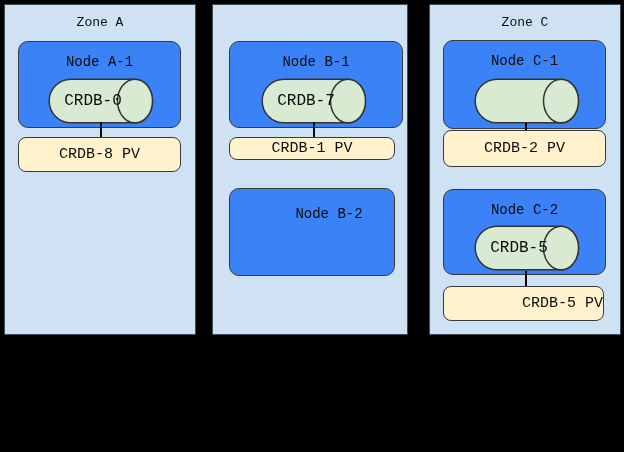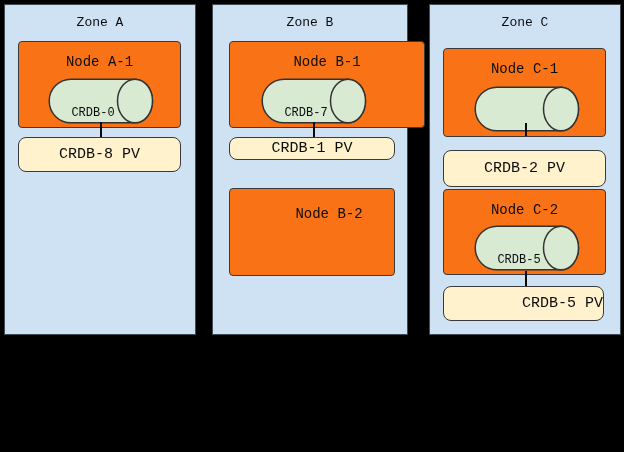--- a/index.html
+++ b/index.html
@@ -31,23 +31,23 @@
     position: absolute;
     top: 10px;
     left: 0;
     right: 0;
     text-align: center;
     font-size: 13px;
     color: #0c0c0c;
   }
   .node {
     position: absolute;
-    background: #f97316;
+    background: #3b82f6;
     border: 1.5px solid #3a3a3a;
-    border-radius: 4px;
+    border-radius: 10px;
     box-sizing: border-box;
   }
   .node-label {
     position: absolute;
     top: 12px;
     left: 0;
     right: 0;
     text-align: center;
     font-size: 14px;
     color: #0c0c0c;
@@ -60,23 +60,22 @@
   .cylinder svg { display: block; }
   .cylinder-label {
     position: absolute;
     top: 0;
     left: 0;
     right: 16px;
     height: 46px;
     display: flex;
     align-items: center;
     justify-content: center;
-    font-size: 12px;
+    font-size: 16px;
     color: #0c0c0c;
-    margin-top: 12px;
   }
   .pv {
     position: absolute;
     background: #fff2cc;
     border: 1.5px solid #3a3a3a;
     border-radius: 8px;
     box-sizing: border-box;
     display: flex;
     align-items: center;
     justify-content: center;
@@ -109,23 +108,22 @@
     </div>
 
     <div class="connector" style="left:95px; top:117px; height:15px;"></div>
 
     <div class="pv" style="left:13px; top:132px; width:163px; height:35px;">
       <span>CRDB-8 PV</span>
     </div>
   </div>
 
   <div class="zone zone-b">
-    <div class="zone-label">Zone B</div>
 
-    <div class="node" style="left:16px; top:36px; width:196px; height:87px;">
+    <div class="node" style="left:16px; top:36px; width:174px; height:87px;">
       <div class="node-label">Node B-1</div>
       <div class="cylinder" style="left:31px; top:36px;">
         <svg width="106" height="46" viewBox="0 0 106 46">
           <path d="M 23,1.2 L 87,1.2 A 17.5 21.8 0 0 1 87,44.8 L 23,44.8 A 21.8 21.8 0 0 1 23,1.2 Z" fill="#d9ead3" stroke="#333333" stroke-width="1.5"></path>
           <ellipse cx="87" cy="23" rx="17.5" ry="21.8" fill="#d9ead3" stroke="#333333" stroke-width="1.5"></ellipse>
         </svg>
         <div class="cylinder-label">CRDB-7</div>
       </div>
     </div>
 
@@ -136,33 +134,33 @@
     </div>
 
     <div class="node" style="left:16px; top:183px; width:166px; height:88px;">
       <div class="node-label" style="top:17px;margin-left:34px;">Node B-2</div>
     </div>
   </div>
 
   <div class="zone zone-c">
     <div class="zone-label">Zone C</div>
 
-    <div class="node" style="left:13px; top:43px; width:163px; height:89px;padding-left:27px;">
+    <div class="node" style="left:13px; top:35px; width:163px; height:89px;padding-left:27px;">
       <div class="node-label">Node C-1</div>
       <div class="cylinder" style="left:30px; top:37px;">
         <svg width="106" height="46" viewBox="0 0 106 46">
           <path d="M 23,1.2 L 87,1.2 A 17.5 21.8 0 0 1 87,44.8 L 23,44.8 A 21.8 21.8 0 0 1 23,1.2 Z" fill="#d9ead3" stroke="#333333" stroke-width="1.5"></path>
           <ellipse cx="87" cy="23" rx="17.5" ry="21.8" fill="#d9ead3" stroke="#333333" stroke-width="1.5"></ellipse>
         </svg>
       </div>
     </div>
 
     <div class="connector" style="left:95px; top:118px; height:13px;"></div>
 
-    <div class="pv" style="left:13px; top:145px; width:163px; height:37px;">
+    <div class="pv" style="left:13px; top:125px; width:163px; height:37px;">
       <span>CRDB-2 PV</span>
     </div>
 
     <div class="node" style="left:13px; top:184px; width:163px; height:86px;">
       <div class="node-label">Node C-2</div>
       <div class="cylinder" style="left:30px; top:35px;">
         <svg width="106" height="46" viewBox="0 0 106 46">
           <path d="M 23,1.2 L 87,1.2 A 17.5 21.8 0 0 1 87,44.8 L 23,44.8 A 21.8 21.8 0 0 1 23,1.2 Z" fill="#d9ead3" stroke="#333333" stroke-width="1.5"></path>
           <ellipse cx="87" cy="23" rx="17.5" ry="21.8" fill="#d9ead3" stroke="#333333" stroke-width="1.5"></ellipse>
         </svg>

